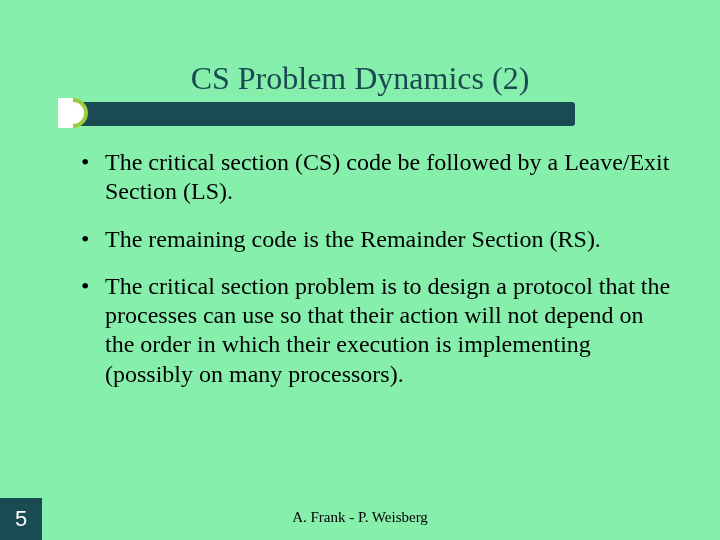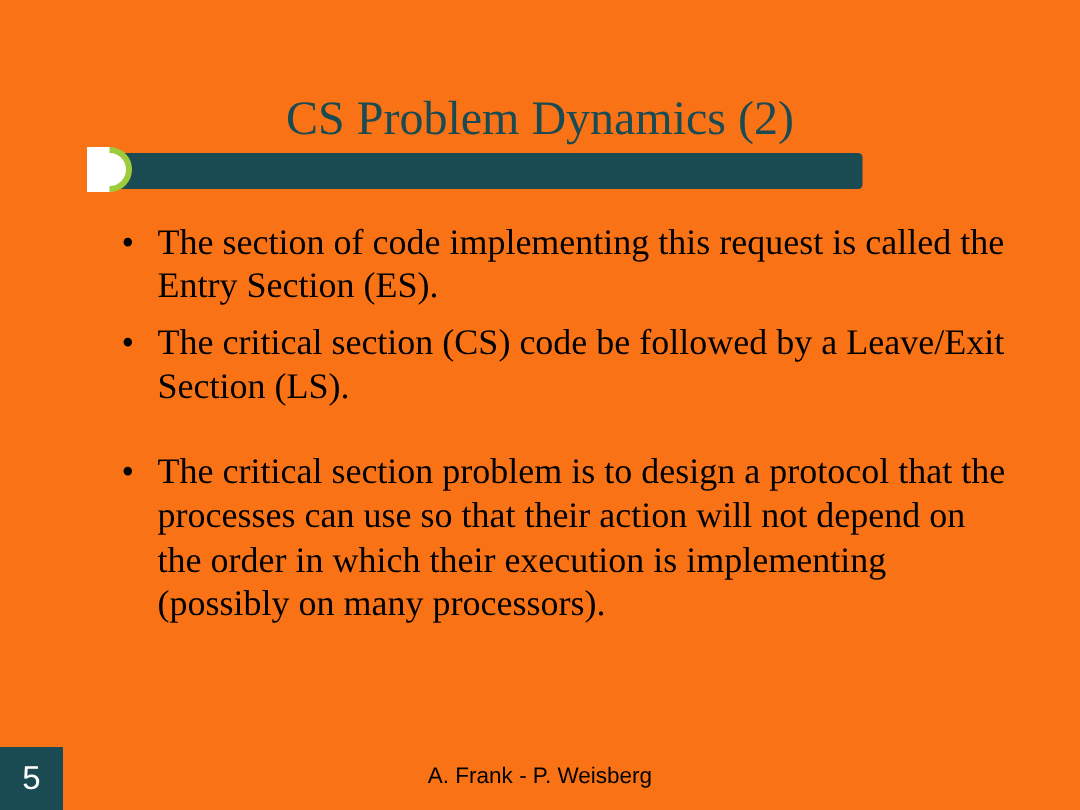--- a/index.html
+++ b/index.html
@@ -1,45 +1,45 @@
 <!DOCTYPE html>
 <html><head>
 <meta charset="utf-8">
 <style>
   * { margin: 0; padding: 0; box-sizing: border-box; }
   html, body { width: 720px; height: 540px; font-family: "Times New Roman", Times, serif; background: #fff; }
-  .slide { position: relative; width: 720px; height: 540px; background: #f97316; overflow: hidden; }
+  .slide { position: relative; width: 720px; height: 540px; background: #86efac; overflow: hidden; }
   .title-wrap { position: absolute; top: 60px; left: 0; width: 720px; text-align: center; }
   .title { font-size: 32px; color: #1a4a52; font-family: "Times New Roman", Times, serif; }
   .underline-bar { position: absolute; top: 102px; left: 65px; width: 510px; height: 24px; background: #1a4a52; border-radius: 3px; }
   .accent-dot { position: absolute; top: 98px; left: 58px; width: 30px; height: 30px; border: 4px solid #9ecb3b; border-radius: 50%; background: #fff; z-index: 2; }
   .accent-dot::after { content: ""; position: absolute; top: -4px; left: -4px; width: 15px; height: 30px; background: #fff; }
   .content { position: absolute; top: 148px; left: 75px; width: 600px; }
   ul { list-style: none; }
   li.bullet { position: relative; padding-left: 30px; font-size: 24px; line-height: 1.22; color: #000; margin-bottom: 8px; }
   li.bullet::before { content: "•"; position: absolute; left: 6px; top: 0; font-size: 24px; color: #000; }
   .gap1 { height: 10px; }
   .page-num { position: absolute; left: 0; bottom: 0; width: 42px; height: 42px; background: #1a4a52; color: #fff; font-size: 22px; display: flex; align-items: center; justify-content: center; font-family: Arial, sans-serif; }
-  .footer { position: absolute; bottom: 14px; left: 0; width: 720px; text-align: center; font-size: 15px; color: #000; font-family: Liberation Sans, sans-serif; }
+  .footer { position: absolute; bottom: 14px; left: 0; width: 720px; text-align: center; font-size: 15px; color: #000; font-family: Liberation Serif, serif; }
 </style>
 </head>
 <body>
 
 <div class="slide">
   <div class="title-wrap">
     <div class="title">CS Problem Dynamics (2)</div>
   </div>
   <div class="accent-dot"></div>
   <div class="underline-bar"></div>
 
   <div class="content">
     <ul>
-      <li class="bullet">The section of code implementing this request is called the Entry Section (ES).</li>
       <li class="bullet">The critical section (CS) code be followed by a Leave/Exit Section (LS).</li>
       <div class="gap1"></div>
+      <li class="bullet">The remaining code is the Remainder Section (RS).</li>
       <div class="gap1"></div>
       <li class="bullet">The critical section problem is to design a protocol that the processes can use so that their action will not depend on the order in which their execution is implementing (possibly on many processors).</li>
     </ul>
   </div>
 
   <div class="page-num">5</div>
   <div class="footer">A. Frank - P. Weisberg</div>
 </div>
 
 </body></html>

